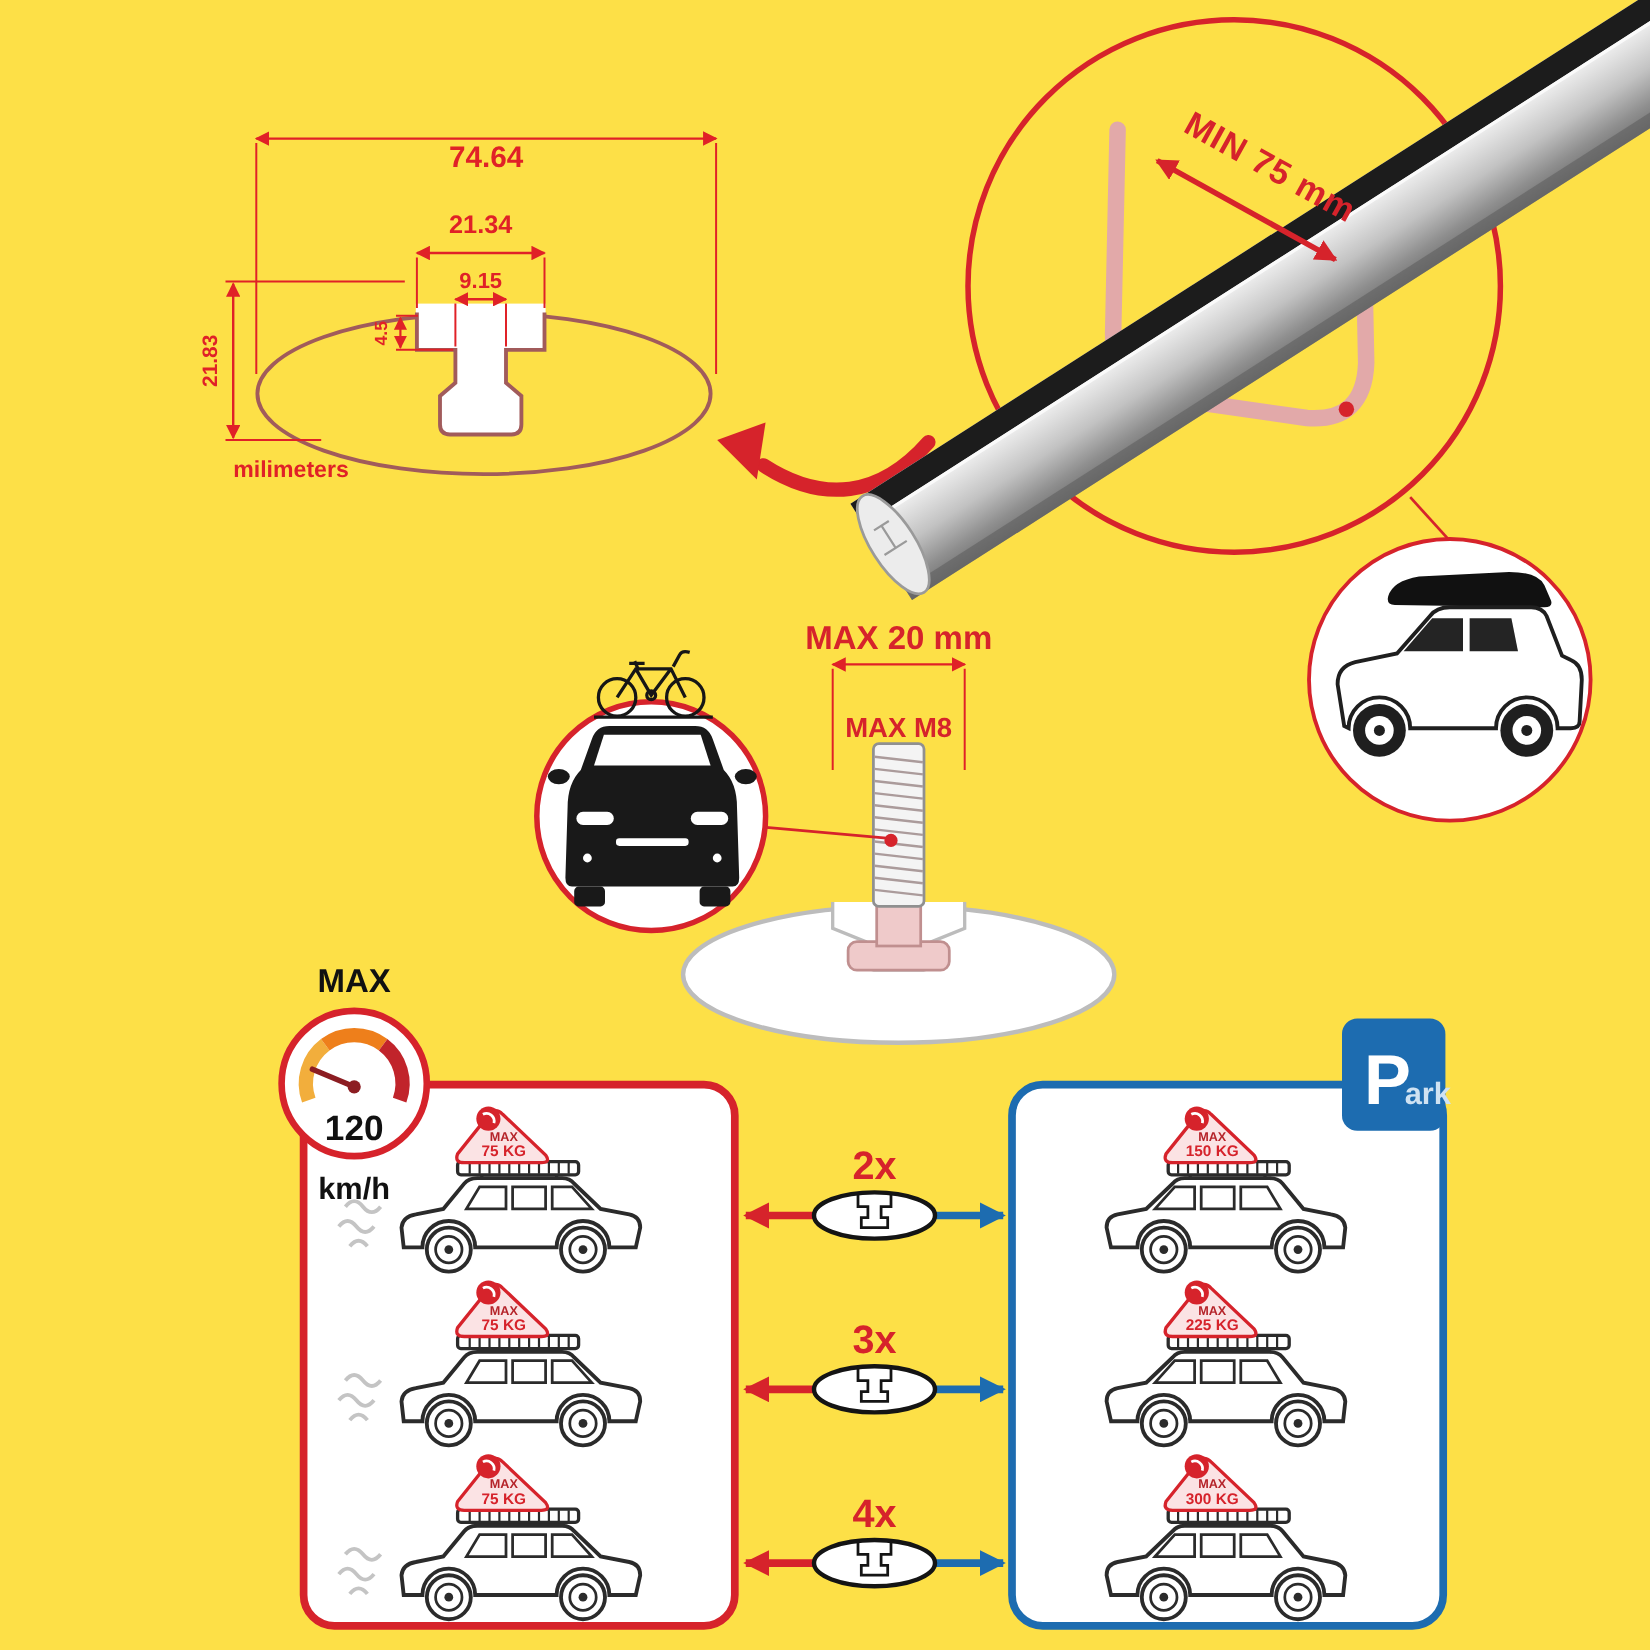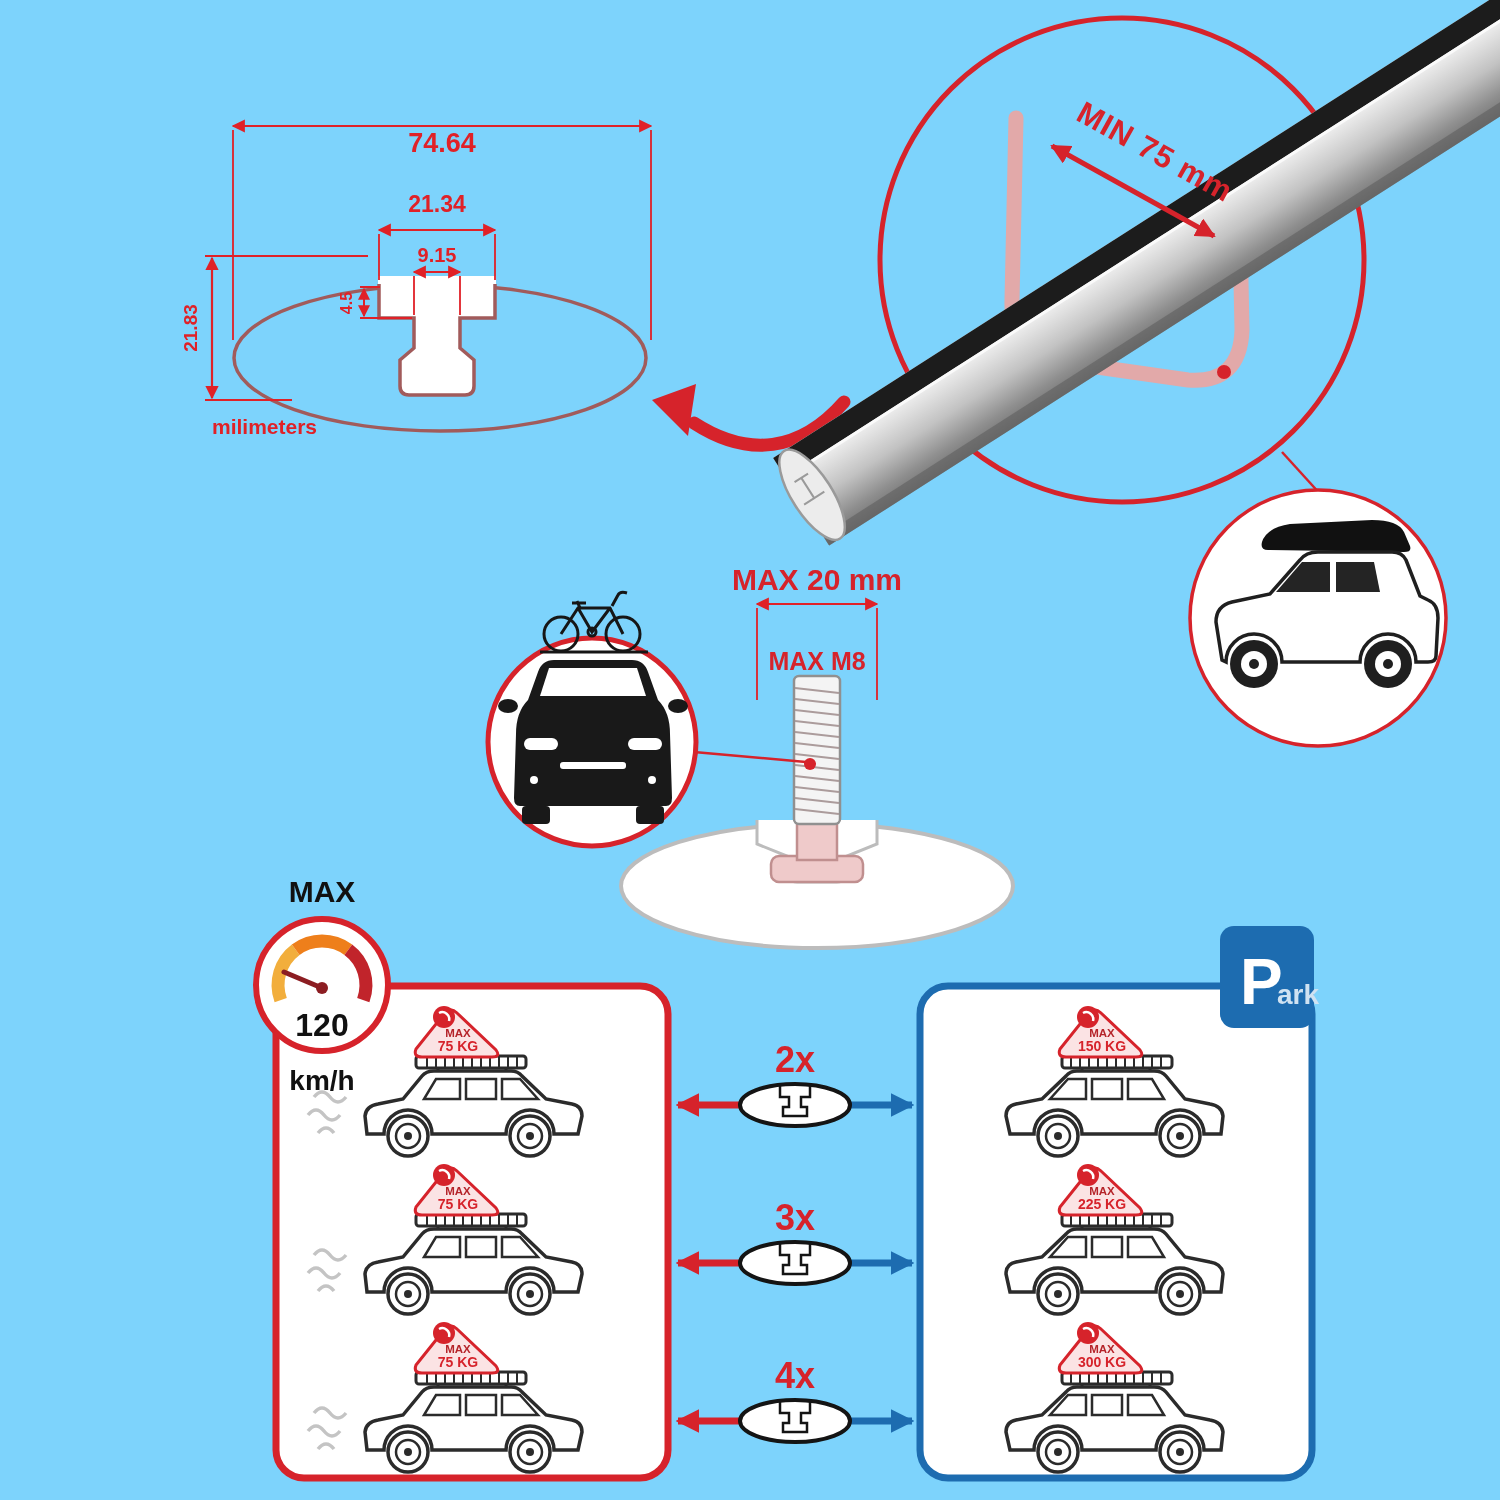--- a/index.html
+++ b/index.html
@@ -1,16 +1,16 @@
 <!DOCTYPE html>
 <html><head>
 <meta charset="utf-8">
 <style>
   html,body{margin:0;padding:0;background:#fff;}
-  .canvas{position:relative;width:1500px;height:1500px;background:#7dd3fc;overflow:hidden;
+  .canvas{position:relative;width:1500px;height:1500px;background:#fde047;overflow:hidden;
           font-family:"Liberation Sans", sans-serif;}
   svg text{font-family:"Liberation Sans", sans-serif;}
   .dimtxt{fill:#e02127;font-weight:bold;}
   .redtxt{fill:#d6232b;font-weight:bold;}
   .blktxt{fill:#111;font-weight:bold;}
 </style>
 </head>
 <body>
 
 <div class="canvas">

